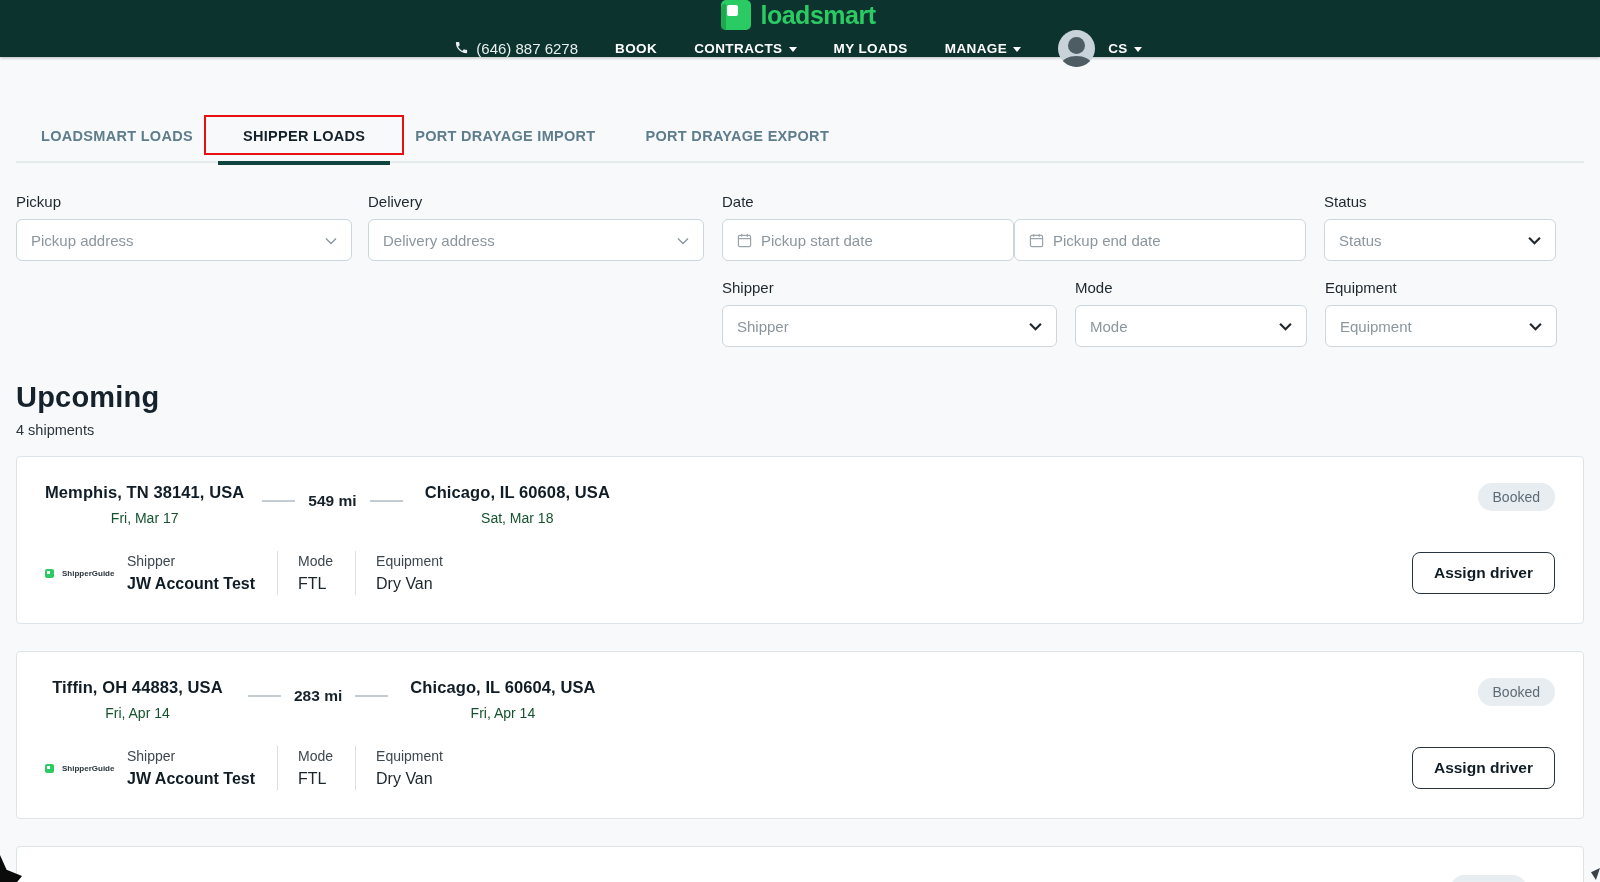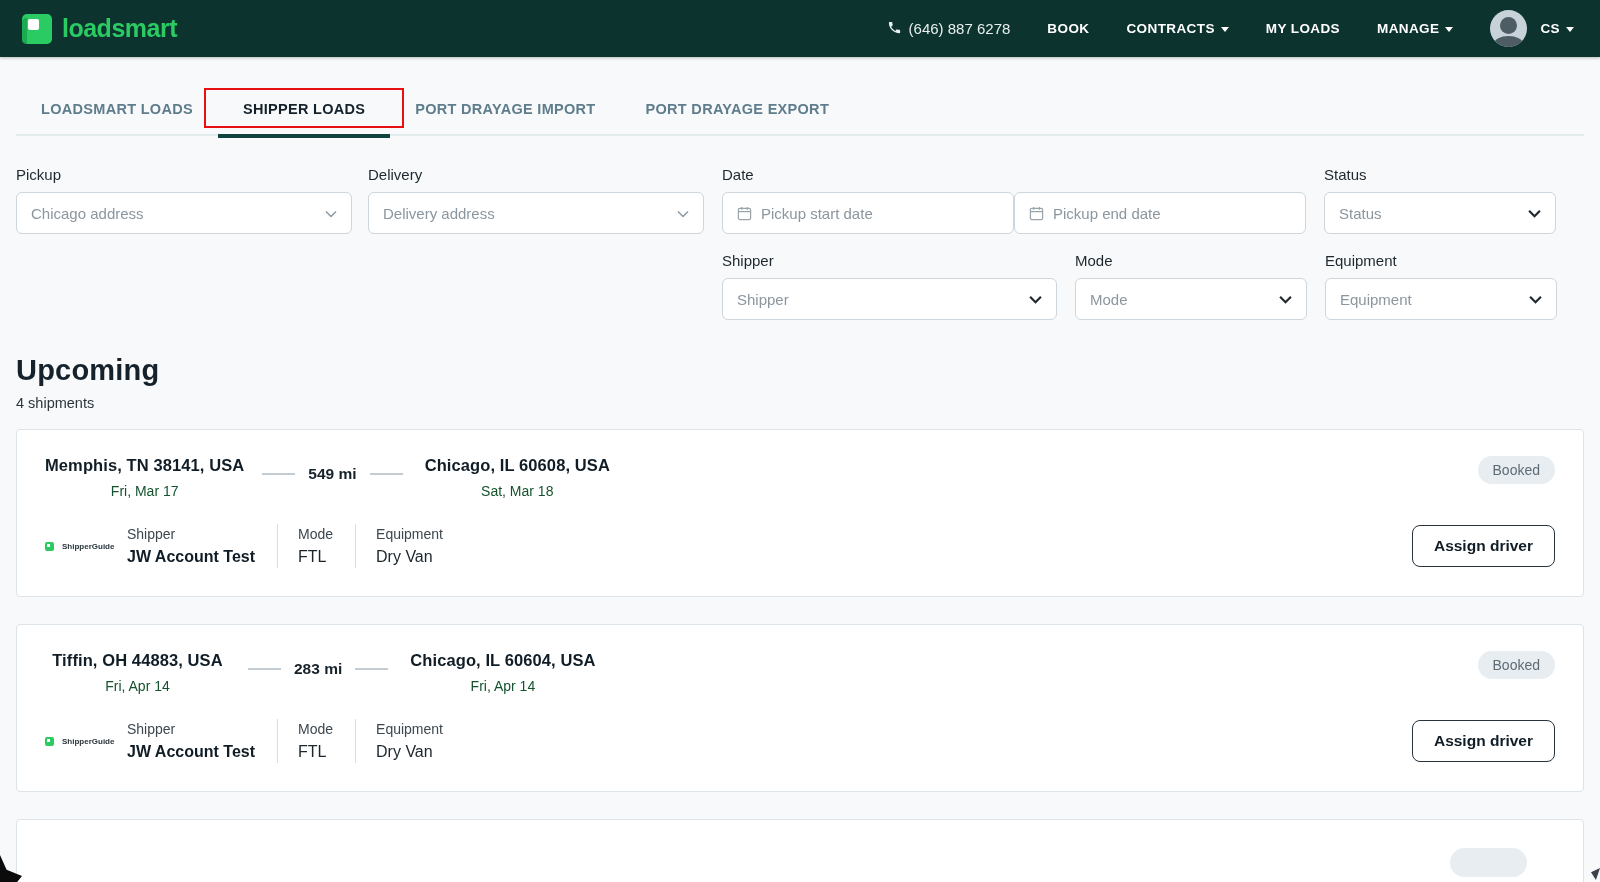--- a/index.html
+++ b/index.html
@@ -10,21 +10,21 @@
     color:#16222a;
     position:relative;
   }
 
   
   .topnav {
     height:57px; background:#0d332f;
     display:flex; align-items:center; justify-content:space-between;
     padding:0 26px 0 22px;
     box-shadow:0 1px 3px rgba(0,0,0,.25);
-    position:relative; z-index:5;
+    position:relative; z-index:5;flex-direction:column;
   }
   .brand { display:flex; align-items:center; gap:10px; }
   .brand-icon {
     width:30px; height:30px; background:#2bcb63; border-radius:5px; position:relative;
   }
   .brand-icon::before {
     content:""; position:absolute; left:6px; top:5px; width:11px; height:11px;
     background:#ffffff; border-radius:2px;
   }
   .brand-icon::after {
@@ -52,21 +52,21 @@
     border-radius:50%; background:#4e5c63;
   }
   .avatar::after { 
     content:""; position:absolute; left:4px; top:26px; width:29px; height:16px;
     border-radius:50% 50% 0 0; background:#4e5c63;
   }
   .user-group { display:flex; gap:13px; }
 
   
   .tabs-wrap { background:#f7f9fa; padding:0 16px; }
-  .tabs { display:flex; align-items:flex-end; height:79px; position:relative; }
+  .tabs { display:flex; align-items:flex-end; height:92px; position:relative;margin-top:14px; }
   .tab {
     padding:0 25px; height:54px; display:flex; align-items:center;
     font-size:14.5px; font-weight:bold; letter-spacing:.3px;
     color:#5f7d8c; cursor:pointer; position:relative; white-space:nowrap;
   }
   .tab.active { color:#15212a; }
   .tab.active::after {
     content:""; position:absolute; left:0; right:0; bottom:-2px; height:4px; background:#10443f;
     z-index:2;
   }
@@ -212,21 +212,21 @@
     </div>
   </div>
 </div>
 <div class="tabs-separator"></div>
 
 <section class="filters">
   <div class="frow">
     <div class="fcol-pickup">
       <div class="filter-label">Pickup</div>
       <div class="select-box">
-        <span class="ph">Chicago address</span>
+        <span class="ph">Pickup address</span>
         <span class="chev-thin">
           <svg width="12" height="8" viewBox="0 0 12 8" fill="none">
               <path d="M1 1.5 6 6.5 11 1.5" stroke="#8b969e" stroke-width="1.4"></path>
             </svg>
         </span>
       </div>
     </div>
     <div class="fcol-delivery">
       <div class="filter-label">Delivery</div>
       <div class="select-box">

